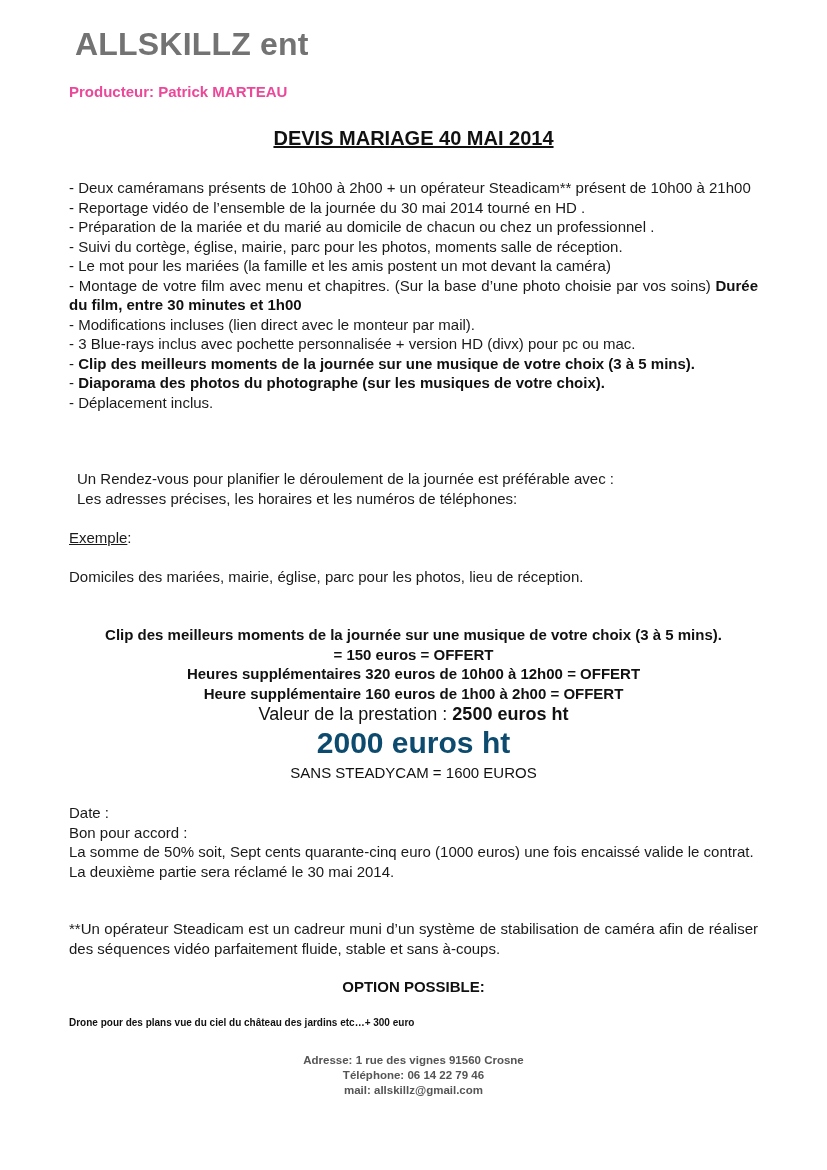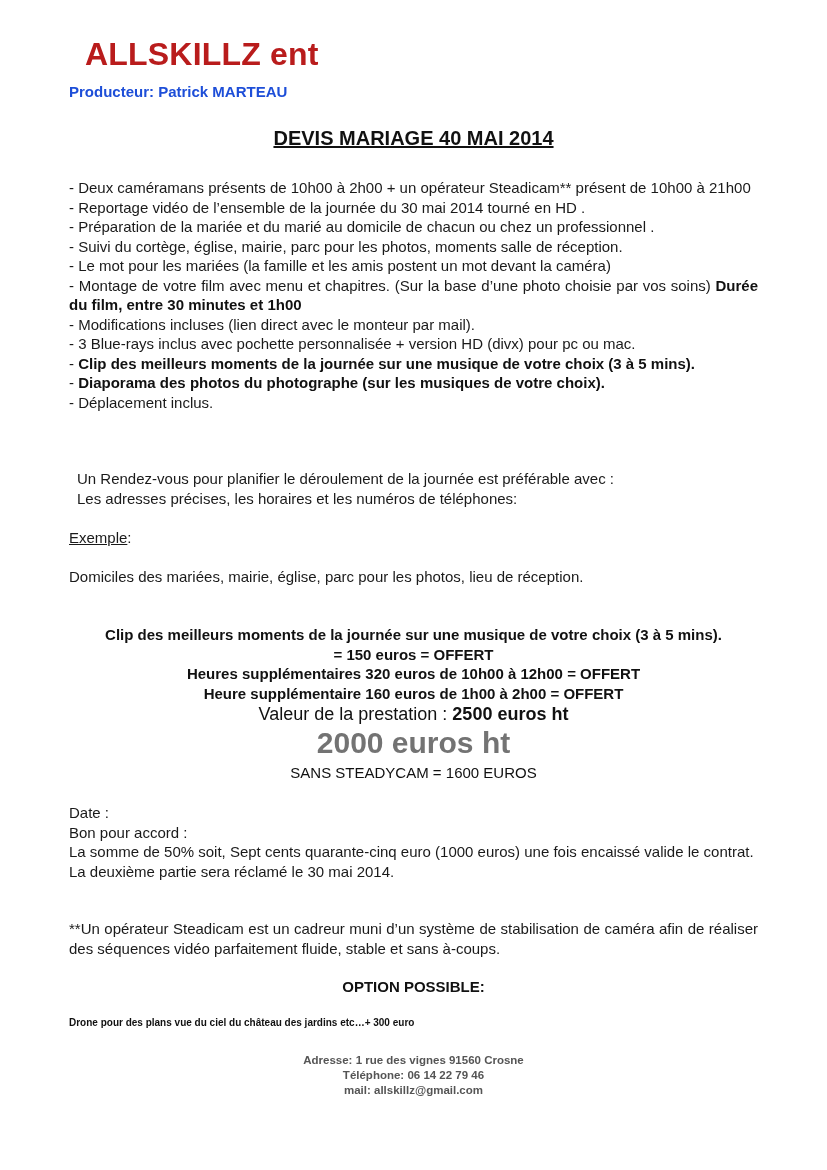--- a/index.html
+++ b/index.html
@@ -2,25 +2,25 @@
 <html><head>
   <meta charset="utf-8">
   <style>
     html, body { margin: 0; padding: 0; background: #ffffff; }
     body {
       width: 827px; height: 1170px; position: relative; overflow: hidden;
       font-family: "Liberation Sans", sans-serif; color: #111111;
     }
     .page { position: absolute; left: 69px; top: 0; width: 689px; }
     .company {
-      position: absolute; top: 20px; left: 0; margin: 16px;
-      font-size: 32px; font-weight: bold; color: #b91c1c; letter-spacing: 0.2px;
+      position: absolute; top: 20px; left: 0; margin: 6px;
+      font-size: 32px; font-weight: bold; color: #737373; letter-spacing: 0.2px;
     }
     .producer {
-      position: absolute; top: 83px; left: 0; font-size: 15px; font-weight: bold; color: #1d4ed8;
+      position: absolute; top: 83px; left: 0; font-size: 15px; font-weight: bold; color: #ec4899;
     }
     .doc-title {
       position: absolute; top: 127px; left: 0; width: 689px; text-align: center;
       font-size: 20px; font-weight: bold; text-decoration: underline; margin: 0; color: #111;
     }
     .body-text { font-size: 15px; line-height: 19.5px; color: #1a1a1a; }
     .bullets { position: absolute; top: 178px; left: 0; width: 689px; }
     .bullet { text-align: justify; text-align-last: left; margin: 0; }
     .bullet .strong, .strong { font-weight: bold; color: #111; }
     .rdv { position: absolute; top: 469px; left: 8px; width: 689px; }
@@ -32,21 +32,21 @@
       position: absolute; top: 625px; left: 0; width: 689px; text-align: center;
       font-size: 15px; line-height: 19.5px; font-weight: bold; color: #111;
     }
     .offers p { margin: 0; }
     .valeur {
       position: absolute; top: 704px; left: 0; width: 689px; text-align: center;
       font-size: 18px; color: #111;
     }
     .price {
       position: absolute; top: 726px; left: 0; width: 689px; text-align: center;
-      font-size: 30px; font-weight: bold; color: #737373;
+      font-size: 30px; font-weight: bold; color: #0c4a6e;
     }
     .sans {
       position: absolute; top: 764px; left: 0; width: 689px; text-align: center;
       font-size: 15px; color: #111;
     }
     .terms { position: absolute; top: 803px; left: 0; width: 689px; }
     .terms p { margin: 0; text-align: justify; }
     .note { position: absolute; top: 919px; left: 0; width: 689px; text-align: justify; margin: 0; }
     .option {
       position: absolute; top: 978px; left: 0; width: 689px; text-align: center;

